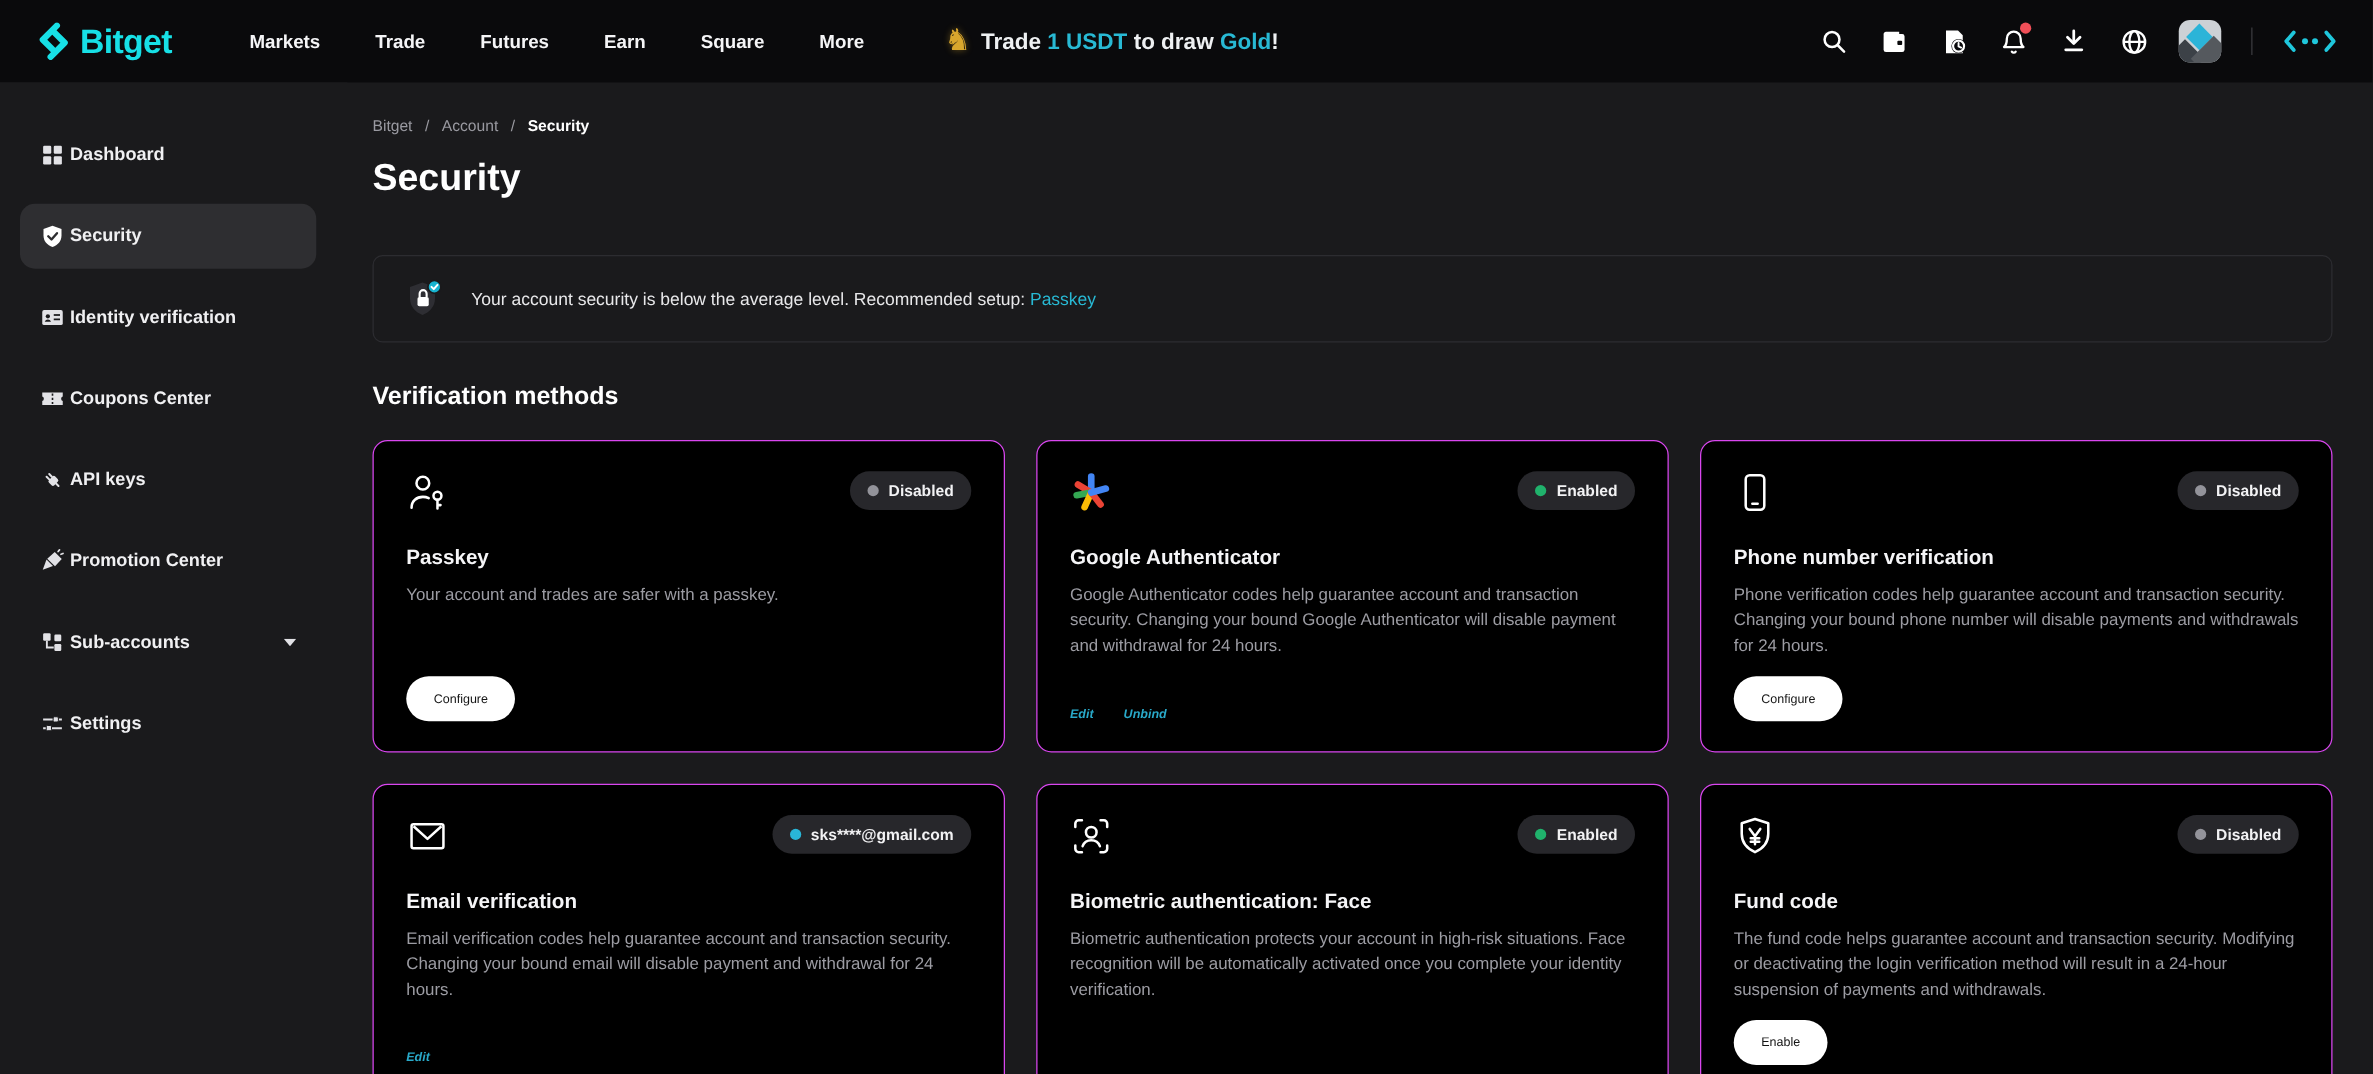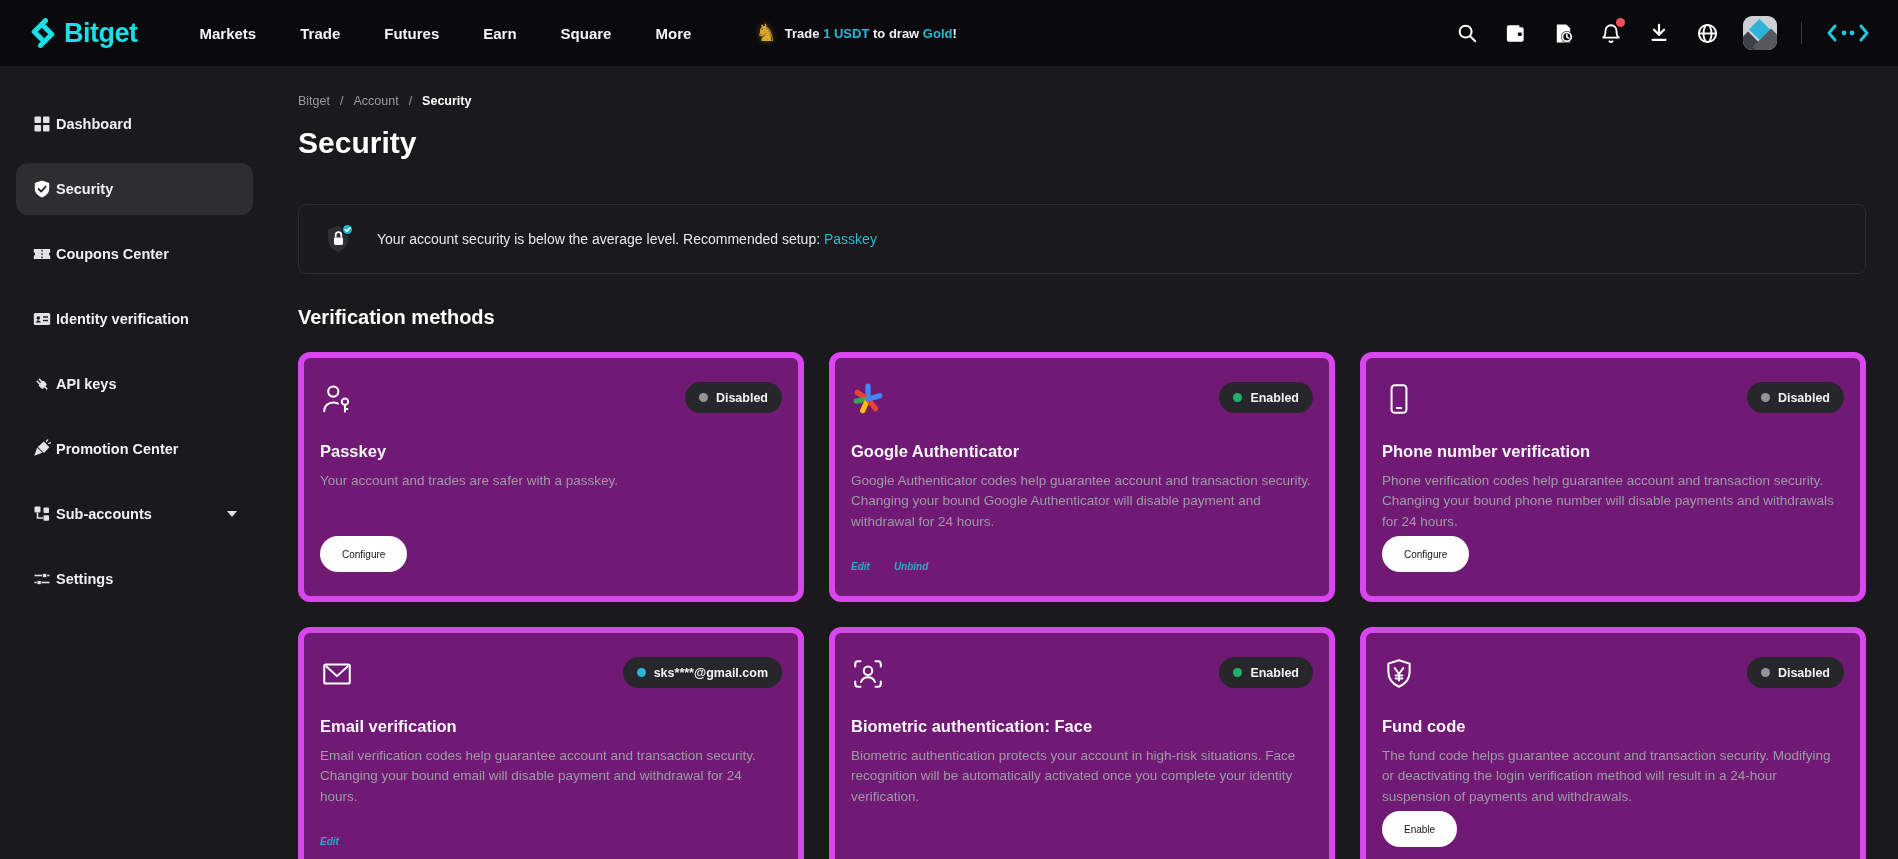--- a/index.html
+++ b/index.html
@@ -8,21 +8,21 @@
 
   
   .topbar { position:absolute; top:0; left:0; width:1898px; height:66px; background:#0a0a0c;
             display:flex; align-items:center; padding:0 28px; }
   .logo { display:flex; align-items:center; gap:6px; cursor:pointer; }
   .logo-text { color:#17e0e6; font-size:27px; font-weight:700; letter-spacing:-0.5px; }
   .topnav { display:flex; align-items:center; gap:44px; margin-left:62px; }
   .topnav-item { color:#f5f5f7; font-size:15px; font-weight:600; cursor:pointer; }
   .promo { display:flex; align-items:center; gap:8px; margin-left:64px; cursor:pointer; }
   .promo-horse { font-size:24px; color:#d8a62d; line-height:1; text-shadow:0 0 6px rgba(216,166,45,.45); }
-  .promo-text { font-size:13px; font-weight:700; color:#eef0f2; }
+  .promo-text { font-size:18px; font-weight:700; color:#eef0f2; }
   .promo-text .hl { color:#28b9d4; }
   .topbar-right { margin-left:auto; display:flex; align-items:center; gap:24px; }
   .tb-icon { width:24px; height:24px; display:flex; align-items:center; justify-content:center;
              position:relative; cursor:pointer; }
   .tb-icon svg { display:block; }
   .notif-dot { position:absolute; top:-3px; right:-2px; width:9px; height:9px; border-radius:50%;
                background:#f04f58; }
   .avatar { width:34px; height:34px; border-radius:9px; background:#cdd1d5; position:relative;
             overflow:hidden; cursor:pointer; }
   .avatar .diamond { position:absolute; left:9px; top:6px; width:15px; height:15px;
@@ -51,22 +51,22 @@
   .page-title { margin-top:18px; font-size:30px; font-weight:700; color:#ffffff; }
 
   .alert { margin-top:44px; height:70px; border:1px solid #2c2c30; border-radius:8px;
            display:flex; align-items:center; padding:0 22px; gap:20px; }
   .alert-text { font-size:14px; color:#e8e8ea; }
   .alert-link { color:#28b9d4; cursor:pointer; }
 
   .section-title { margin-top:32px; font-size:20px; font-weight:700; color:#ffffff; }
 
   .grid { margin-top:23px; display:grid; grid-template-columns:repeat(3,1fr); gap:25px; }
-  .card { height:250px; border:6px solid #d946ef; background:#701a75; border-radius:12px;
-          padding:24px 16px; display:flex; flex-direction:column; position:relative; }
+  .card { height:250px; border:1px solid #d946ef; background:#000000; border-radius:12px;
+          padding:24px 26px; display:flex; flex-direction:column; position:relative; }
   .card-head { display:flex; align-items:flex-start; justify-content:space-between; }
   .card-icon { width:34px; height:34px; }
   .badge { display:flex; align-items:center; gap:8px; background:#27272b; border-radius:16px;
            height:31px; padding:0 14px; font-size:12.5px; font-weight:700; color:#f2f2f4; }
   .badge-dot { width:9px; height:9px; border-radius:50%; }
   .dot-disabled { background:#93939a; }
   .dot-enabled  { background:#20b26c; }
   .dot-info     { background:#29b6d8; }
   .card-title { margin-top:26px; font-size:16.5px; font-weight:700; color:#f5f5f7; }
   .card-desc { margin-top:10px; font-size:13.5px; line-height:1.5; color:#9c9ca3; }
@@ -182,35 +182,35 @@
   <div class="side-item active">
     <svg width="20" height="20" viewBox="0 0 20 20">
       <path d="M10 1.5l7.2 2.6v5.2c0 4.6-3 7.6-7.2 9.2-4.2-1.6-7.2-4.6-7.2-9.2V4.1z" fill="#ffffff"></path>
       <polyline points="6.6,10 9.2,12.6 13.6,7.6" fill="none" stroke="#2e2e31" stroke-width="1.9" stroke-linecap="round" stroke-linejoin="round"></polyline>
     </svg>
     <span class="side-label">Security</span>
   </div>
 
   <div class="side-item">
     <svg width="20" height="20" viewBox="0 0 20 20">
-      <path d="M1.8 5h16.4v3.2a1.9 1.9 0 0 0 0 3.6V15H1.8v-3.2a1.9 1.9 0 0 0 0-3.6z" fill="#e2e2e6"></path>
-      <line x1="10" y1="5.8" x2="10" y2="14.2" stroke="#1a1a1c" stroke-width="1.3" stroke-dasharray="1.8 1.6"></line>
-    </svg>
-    <span class="side-label">Coupons Center</span>
-  </div>
-
-  <div class="side-item">
-    <svg width="20" height="20" viewBox="0 0 20 20">
       <rect x="1.8" y="4" width="16.4" height="12" rx="1.5" fill="#e2e2e6"></rect>
       <circle cx="6.3" cy="9" r="1.7" fill="#1a1a1c"></circle>
       <path d="M3.8 13.4c.5-1.2 1.4-1.8 2.5-1.8s2 .6 2.5 1.8z" fill="#1a1a1c"></path>
       <line x1="11" y1="8" x2="16" y2="8" stroke="#1a1a1c" stroke-width="1.4"></line>
       <line x1="11" y1="11.5" x2="16" y2="11.5" stroke="#1a1a1c" stroke-width="1.4"></line>
     </svg>
     <span class="side-label">Identity verification</span>
+  </div>
+
+  <div class="side-item">
+    <svg width="20" height="20" viewBox="0 0 20 20">
+      <path d="M1.8 5h16.4v3.2a1.9 1.9 0 0 0 0 3.6V15H1.8v-3.2a1.9 1.9 0 0 0 0-3.6z" fill="#e2e2e6"></path>
+      <line x1="10" y1="5.8" x2="10" y2="14.2" stroke="#1a1a1c" stroke-width="1.3" stroke-dasharray="1.8 1.6"></line>
+    </svg>
+    <span class="side-label">Coupons Center</span>
   </div>
 
   <div class="side-item">
     <svg width="20" height="20" viewBox="0 0 20 20">
       <g transform="rotate(-45 10 10)">
         <rect x="6.5" y="8" width="7" height="6" rx="1.6" fill="#e2e2e6"></rect>
         <line x1="8.5" y1="7.8" x2="8.5" y2="4.8" stroke="#e2e2e6" stroke-width="1.6" stroke-linecap="round"></line>
         <line x1="11.5" y1="7.8" x2="11.5" y2="4.8" stroke="#e2e2e6" stroke-width="1.6" stroke-linecap="round"></line>
         <line x1="10" y1="14" x2="10" y2="16.8" stroke="#e2e2e6" stroke-width="1.6" stroke-linecap="round"></line>
       </g>

